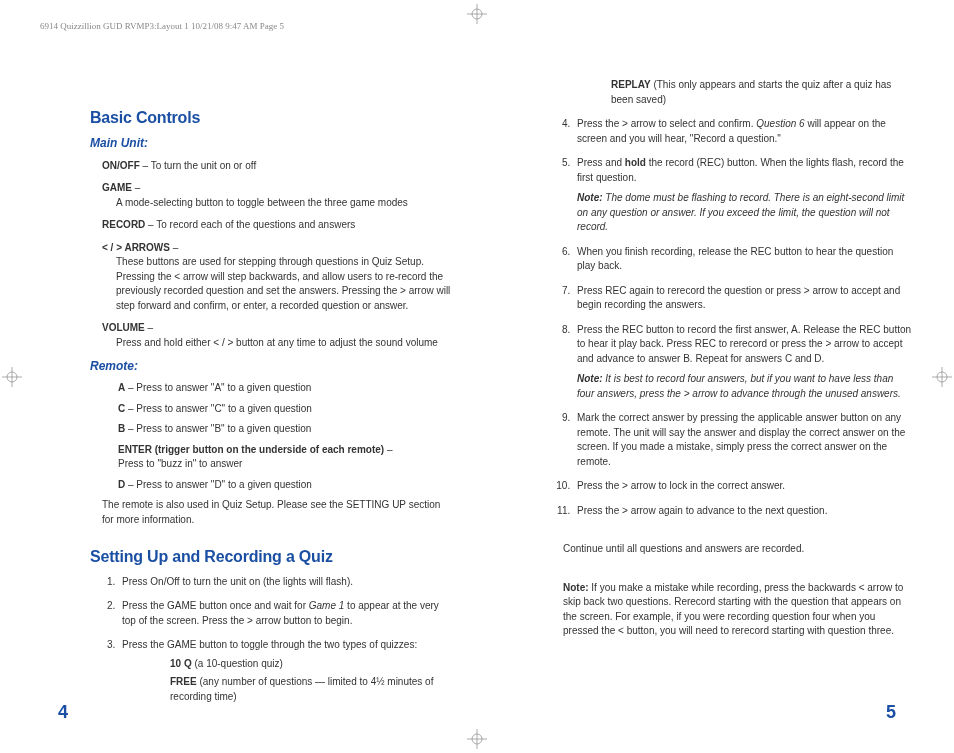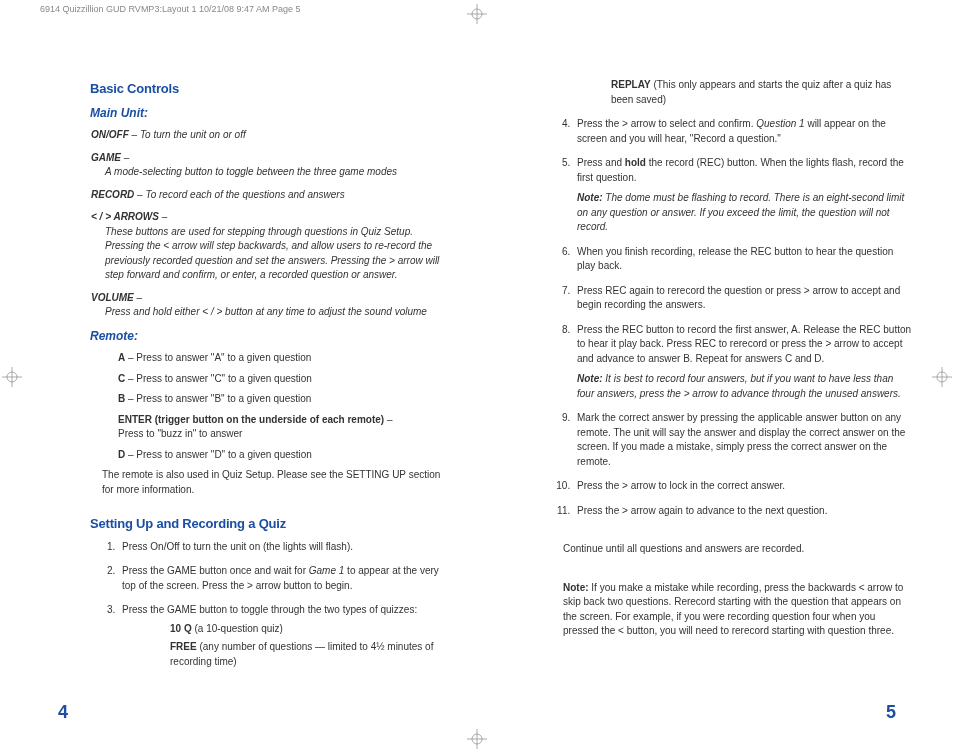--- a/index.html
+++ b/index.html
@@ -6,24 +6,24 @@
   body {
     font-family: "Lucida Sans", "Lucida Grande", Verdana, sans-serif;
     background: #fff;
     width: 954px;
     height: 753px;
     position: relative;
     color: #333;
   }
   .header-strip {
     position: absolute;
-    top: 4px; left: 40px;
+    top: 21px; left: 40px;
     font-size: 9px;
     color: #888;
-    font-family: Liberation Sans, sans-serif;
+    font-family: Liberation Serif, serif;
   }
   .regmark-top {
     position: absolute;
     top: 4px; left: 50%; transform: translateX(-50%);
     width: 20px; height: 20px;
   }
   .regmark-bottom {
     position: absolute;
     bottom: 4px; left: 50%; transform: translateX(-50%);
     width: 20px; height: 20px;
@@ -45,32 +45,32 @@
     flex: 1;
     padding: 0 50px 0 90px;
     font-size: 10px;
     line-height: 1.45;
     position: relative;
   }
   .page.right { padding: 0 42px 0 50px; }
   h1.sect {
     color: #1a4fa3;
     font-weight: 900;
-    font-size: 13px;
-    margin: 2px 0 6px 0;
+    font-size: 16px;
+    margin: 28px 0 6px 0;
     letter-spacing: -0.2px;
   }
   .subhead {
     color: #1a4fa3;
     font-style: italic;
     font-weight: 700;
     font-size: 12px;
     margin: 4px 0 6px 0;
   }
-  .deflist { margin-left: 1px; font-style: italic; }
+  .deflist { margin-left: 12px; }
   .defitem { margin-bottom: 8px; }
   .defitem .term { font-weight: 700; }
   .defitem .body { display: block; padding-left: 14px; }
   .remote-list { margin-left:28px; }
   .remote-item { margin-bottom:6px; }
   .remote-item .term { font-weight:700; }
   .para { margin: 6px 0 6px 12px; }
   ol.steps { list-style: decimal; margin-left: 28px; }
   ol.steps li { margin-bottom: 10px; padding-left:4px; }
   ol.steps li .sub { margin-left: 48px; display:block; margin-top:4px;}
@@ -154,21 +154,21 @@
         <span class="sub"><span class="bold">10 Q</span><span> (a 10-question quiz)</span></span>
         <span class="sub"><span class="bold">FREE</span><span> (any number of questions — limited to 4½ minutes of recording time)</span></span>
       </li>
     </ol>
   </div>
 
   <div class="page right">
     <div style="margin-left:60px; margin-bottom:10px"><span class="bold">REPLAY</span><span> (This only appears and starts the quiz after a quiz has been saved)</span></div>
 
     <ol class="steps" start="4" style="margin-left:22px">
-      <li value="4"><span>Press the &gt; arrow to select and confirm. </span><span class="ital">Question 1</span><span> will appear on the screen and you will hear, "Record a question."</span></li>
+      <li value="4"><span>Press the &gt; arrow to select and confirm. </span><span class="ital">Question 6</span><span> will appear on the screen and you will hear, "Record a question."</span></li>
       <li value="5"><span>Press and </span><span class="bold">hold</span><span> the record (REC) button. When the lights flash, record the first question.</span>
         <span class="note"><span class="bold">Note:</span><span> The dome must be flashing to record. There is an eight-second limit on any question or answer. If you exceed the limit, the question will not record.</span></span></li>
       <li value="6"><span>When you finish recording, release the REC button to hear the question play back.</span></li>
       <li value="7"><span>Press REC again to rerecord the question or press &gt; arrow to accept and begin recording the answers.</span></li>
       <li value="8"><span>Press the REC button to record the first answer, A. Release the REC button to hear it play back. Press REC to rerecord or press the &gt; arrow to accept and advance to answer B. Repeat for answers C and D.</span>
         <span class="note"><span class="bold">Note:</span><span> It is best to record four answers, but if you want to have less than four answers, press the &gt; arrow to advance through the unused answers.</span></span></li>
       <li value="9"><span>Mark the correct answer by pressing the applicable answer button on any remote. The unit will say the answer and display the correct answer on the screen. If you made a mistake, simply press the correct answer on the remote.</span></li>
       <li value="10"><span>Press the &gt; arrow to lock in the correct answer.</span></li>
       <li value="11"><span>Press the &gt; arrow again to advance to the next question.</span></li>
     </ol>

